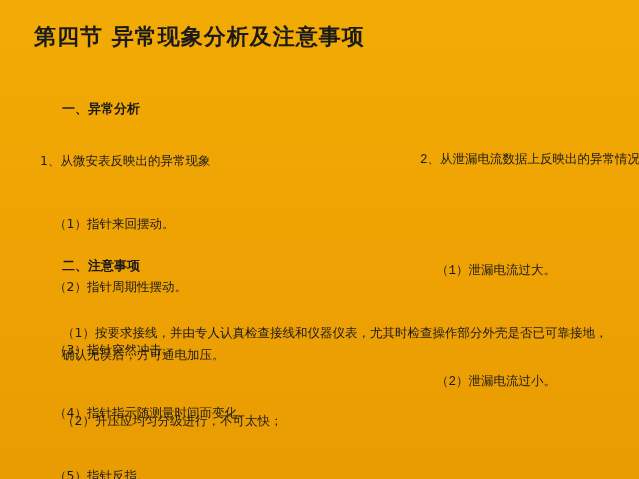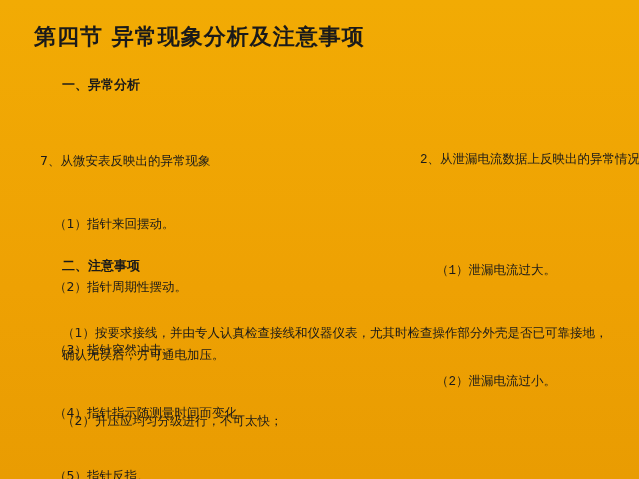--- a/index.html
+++ b/index.html
@@ -35,21 +35,21 @@
     top: 62px;
     width: 578px;
     height: 0px;
   }
   .section-heading {
     position: absolute;
     font-size: 13px;
     font-weight: bold;
     color: #1a1a1a;
   }
-  .sec1-head { left: 62px; top: 76px; }
+  .sec1-head { left: 62px; top: 100px; }
   .sec2-head { left: 62px; top: 257px; }
 
   .body-text {
     position: absolute;
     font-size: 12.5px;
     color: #1a1a1a;
     line-height: 21px;
     white-space: pre-wrap;
   }
   .col-left {
@@ -87,21 +87,21 @@
 <body>
 
 <div class="slide">
 
   <div class="title">第四节 异常现象分析及注意事项</div>
   <div class="title-rule"></div>
 
   <div class="section-heading sec1-head">一、异常分析</div>
 
   <div class="body-text col-left">
-    <span class="line indent1">7、从微安表反映出的异常现象</span>
+    <span class="line indent1">1、从微安表反映出的异常现象</span>
     <span class="line indent2">（1）指针来回摆动。</span>
     <span class="line indent2">（2）指针周期性摆动。</span>
     <span class="line indent2">（3）指针突然冲击。</span>
     <span class="line indent2">（4）指针指示随测量时间而变化。</span>
     <span class="line indent2">（5）指针反指。</span>
   </div>
 
   <div class="body-text col-right">
     <span class="line indent1">2、从泄漏电流数据上反映出的异常情况</span>
     <span class="line indent3">（1）泄漏电流过大。</span>

